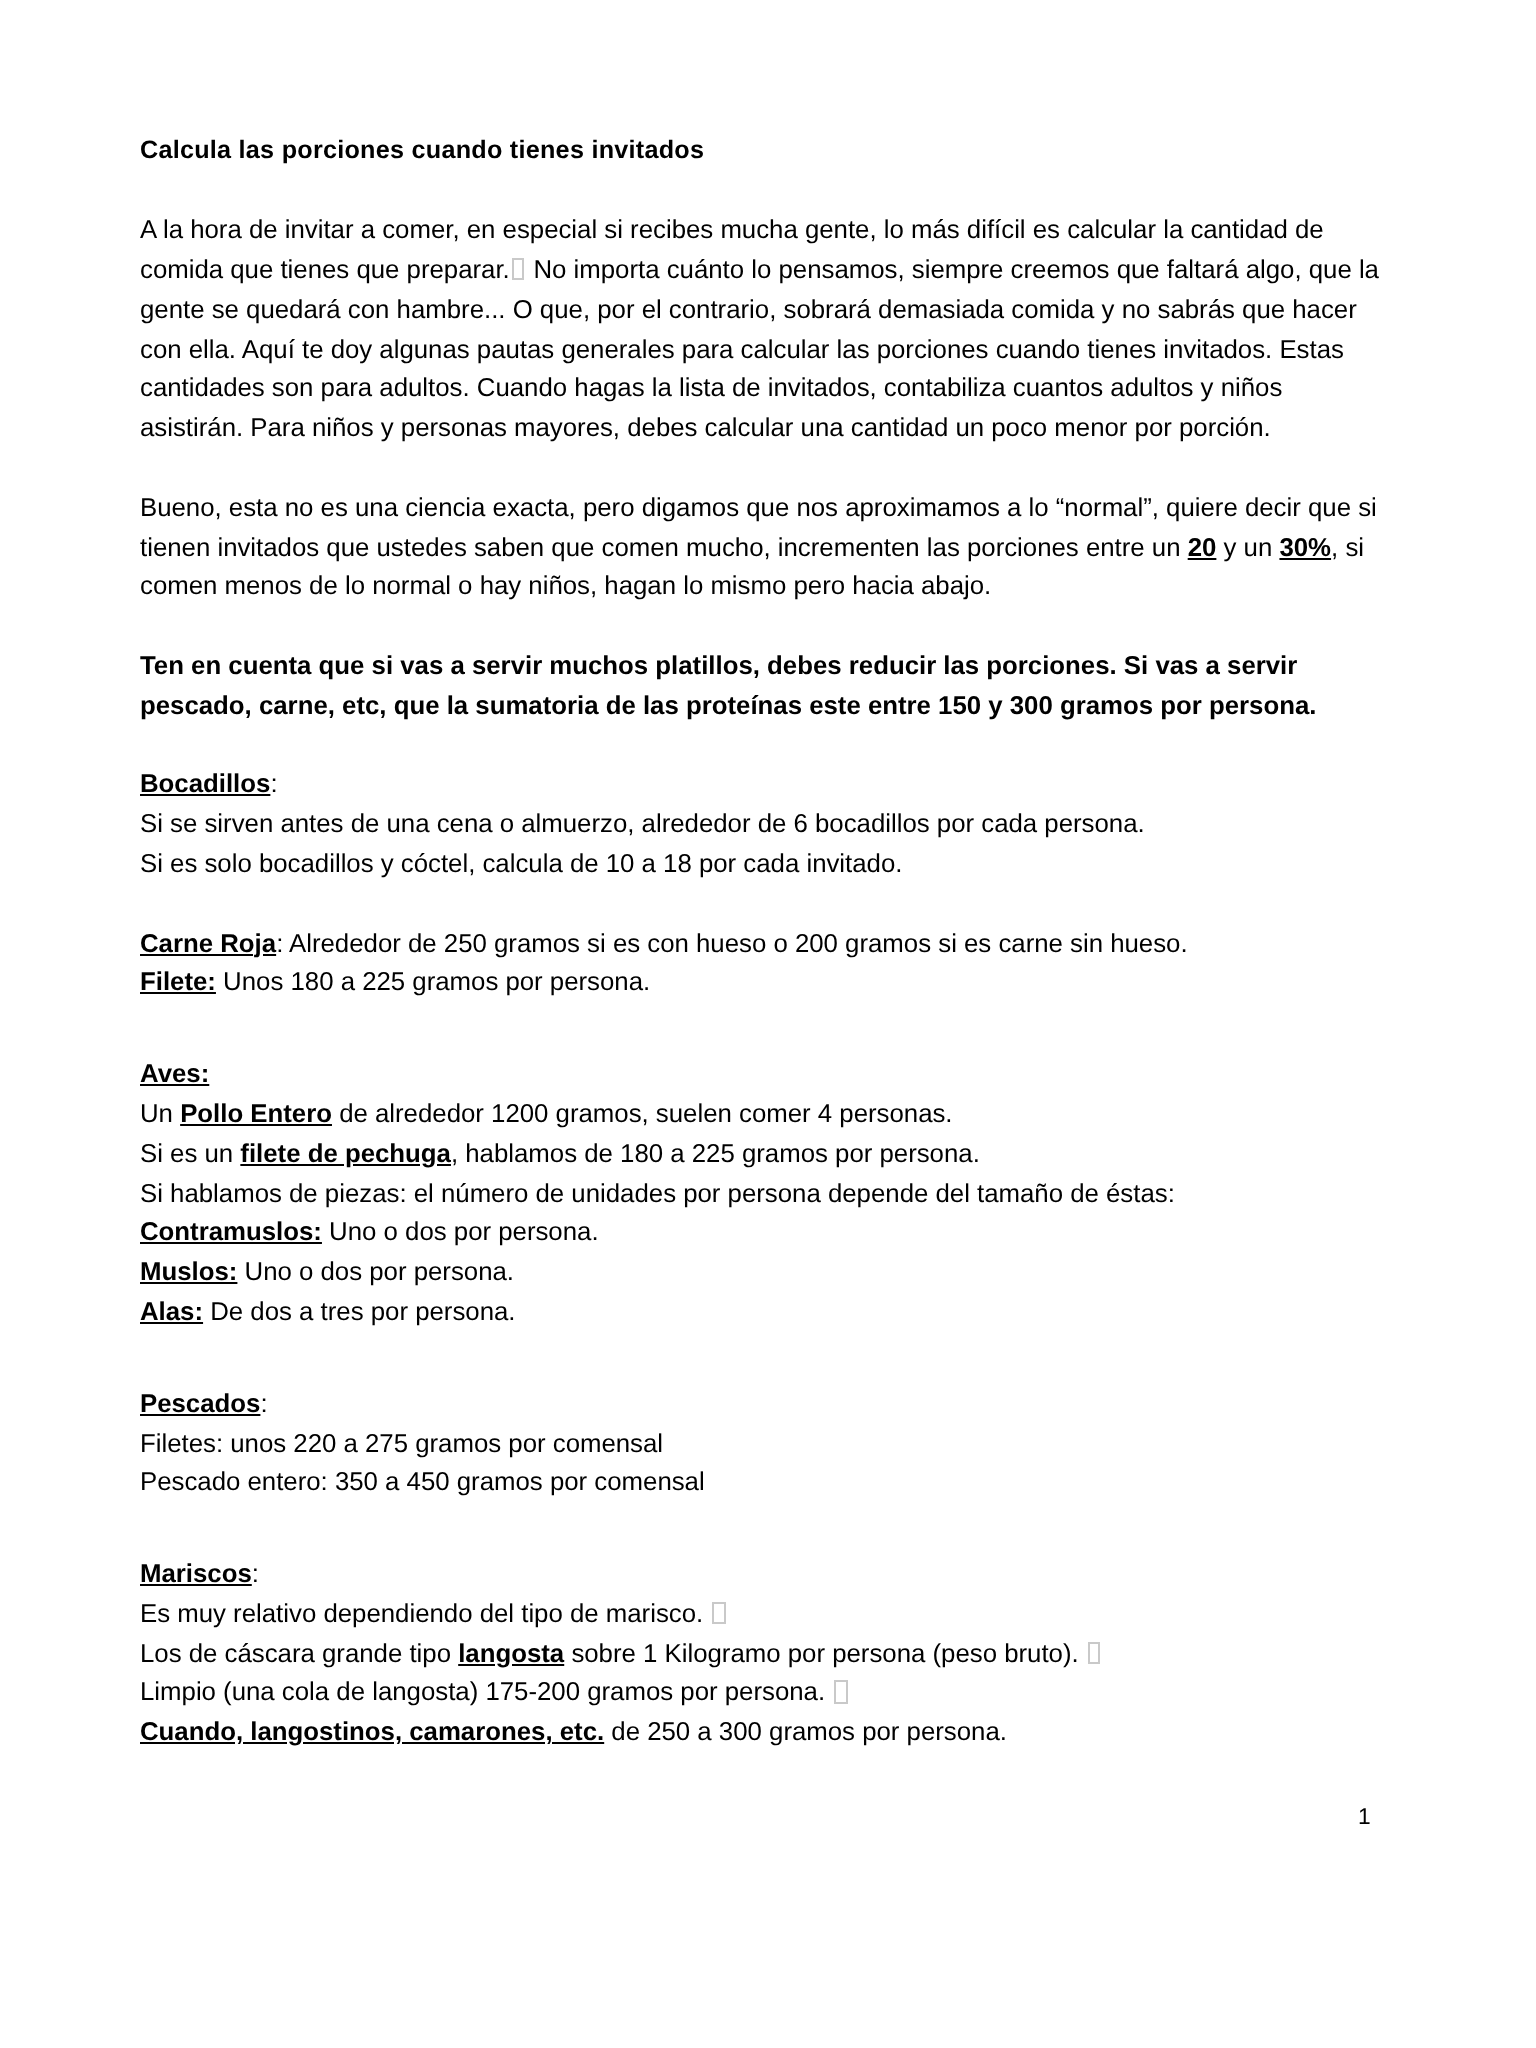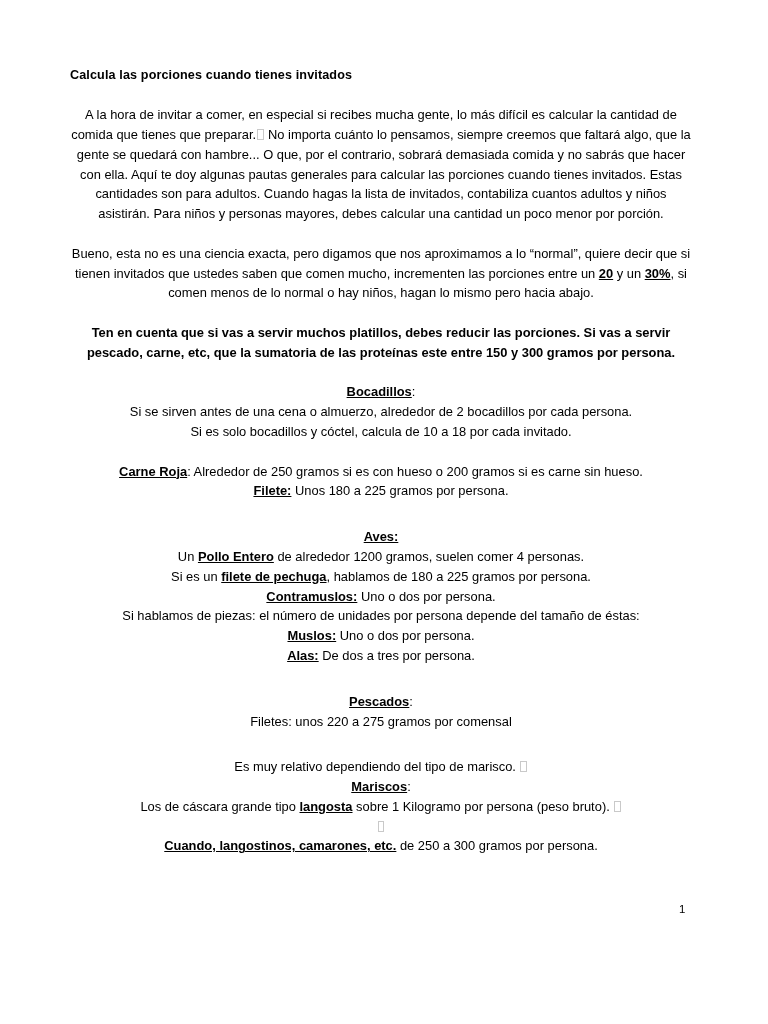--- a/index.html
+++ b/index.html
@@ -33,21 +33,21 @@
     font-size: 12.6px;
     font-weight: bold;
     line-height: 19.6px;
     margin: 0 0 19.6px 0;
     letter-spacing: 0.01em;
   }
   .para {
     font-size: 12.9px;
     line-height: 19.8px;
     margin: 0;
-    text-align: center;
+    text-align: left;
   }
   .para.bold {
     font-weight: bold;
   }
   .gap-lg { height: 19.8px; }
   .gap-xl { height: 26px; }
   b, .b { font-weight: bold; text-decoration: underline; }
   .tofu {
     display: inline-block;
     width: 0.52em;
@@ -81,47 +81,48 @@
 
     <p class="para"><span>Bueno, esta no es una ciencia exacta, pero digamos que nos aproximamos a lo “normal”, quiere decir que si tienen invitados que ustedes saben que comen mucho, incrementen las porciones entre un </span><b>20</b><span> y un </span><b>30%</b><span>, si comen menos de lo normal o hay niños, hagan lo mismo pero hacia abajo.</span></p>
 
     <div class="gap-lg"></div>
 
     <p class="para bold">Ten en cuenta que si vas a servir muchos platillos, debes reducir las porciones. Si vas a servir pescado, carne, etc, que la sumatoria de las proteínas este entre 150 y 300 gramos por persona.</p>
 
     <div class="gap-lg"></div>
 
     <p class="para"><b>Bocadillos</b><span>:</span></p>
-    <p class="para">Si se sirven antes de una cena o almuerzo, alrededor de 2 bocadillos por cada persona.</p>
+    <p class="para">Si se sirven antes de una cena o almuerzo, alrededor de 6 bocadillos por cada persona.</p>
     <p class="para">Si es solo bocadillos y cóctel, calcula de 10 a 18 por cada invitado.</p>
 
     <div class="gap-lg"></div>
 
     <p class="para"><b>Carne Roja</b><span>: Alrededor de 250 gramos si es con hueso o 200 gramos si es carne sin hueso.</span></p>
     <p class="para"><b>Filete:</b><span> Unos 180 a 225 gramos por persona.</span></p>
 
     <div class="gap-xl"></div>
 
     <p class="para"><b>Aves:</b></p>
     <p class="para"><span>Un </span><b>Pollo Entero</b><span> de alrededor 1200 gramos, suelen comer 4 personas.</span></p>
     <p class="para"><span>Si es un </span><b>filete de pechuga</b><span>, hablamos de 180 a 225 gramos por persona.</span></p>
+    <p class="para">Si hablamos de piezas: el número de unidades por persona depende del tamaño de éstas:</p>
     <p class="para"><b>Contramuslos:</b><span> Uno o dos por persona.</span></p>
-    <p class="para">Si hablamos de piezas: el número de unidades por persona depende del tamaño de éstas:</p>
     <p class="para"><b>Muslos:</b><span> Uno o dos por persona.</span></p>
     <p class="para"><b>Alas:</b><span> De dos a tres por persona.</span></p>
 
     <div class="gap-xl"></div>
 
     <p class="para"><b>Pescados</b><span>:</span></p>
     <p class="para">Filetes: unos 220 a 275 gramos por comensal</p>
+    <p class="para">Pescado entero: 350 a 450 gramos por comensal</p>
 
     <div class="gap-xl"></div>
 
+    <p class="para"><b>Mariscos</b><span>:</span></p>
     <p class="para"><span>Es muy relativo dependiendo del tipo de marisco.</span> <span class="tofu"></span></p>
-    <p class="para"><b>Mariscos</b><span>:</span></p>
     <p class="para"><span>Los de cáscara grande tipo </span><b>langosta</b><span> sobre 1 Kilogramo por persona (peso bruto).</span> <span class="tofu"></span></p>
-    <p class="para"> <span class="tofu"></span></p>
+    <p class="para"><span>Limpio (una cola de langosta) 175-200 gramos por persona.</span> <span class="tofu"></span></p>
     <p class="para"><b>Cuando, langostinos, camarones, etc.</b><span> de 250 a 300 gramos por persona.</span></p>
 
   </div>
 
   <div class="page-number">1</div>
 </div>
 
 </body></html>

